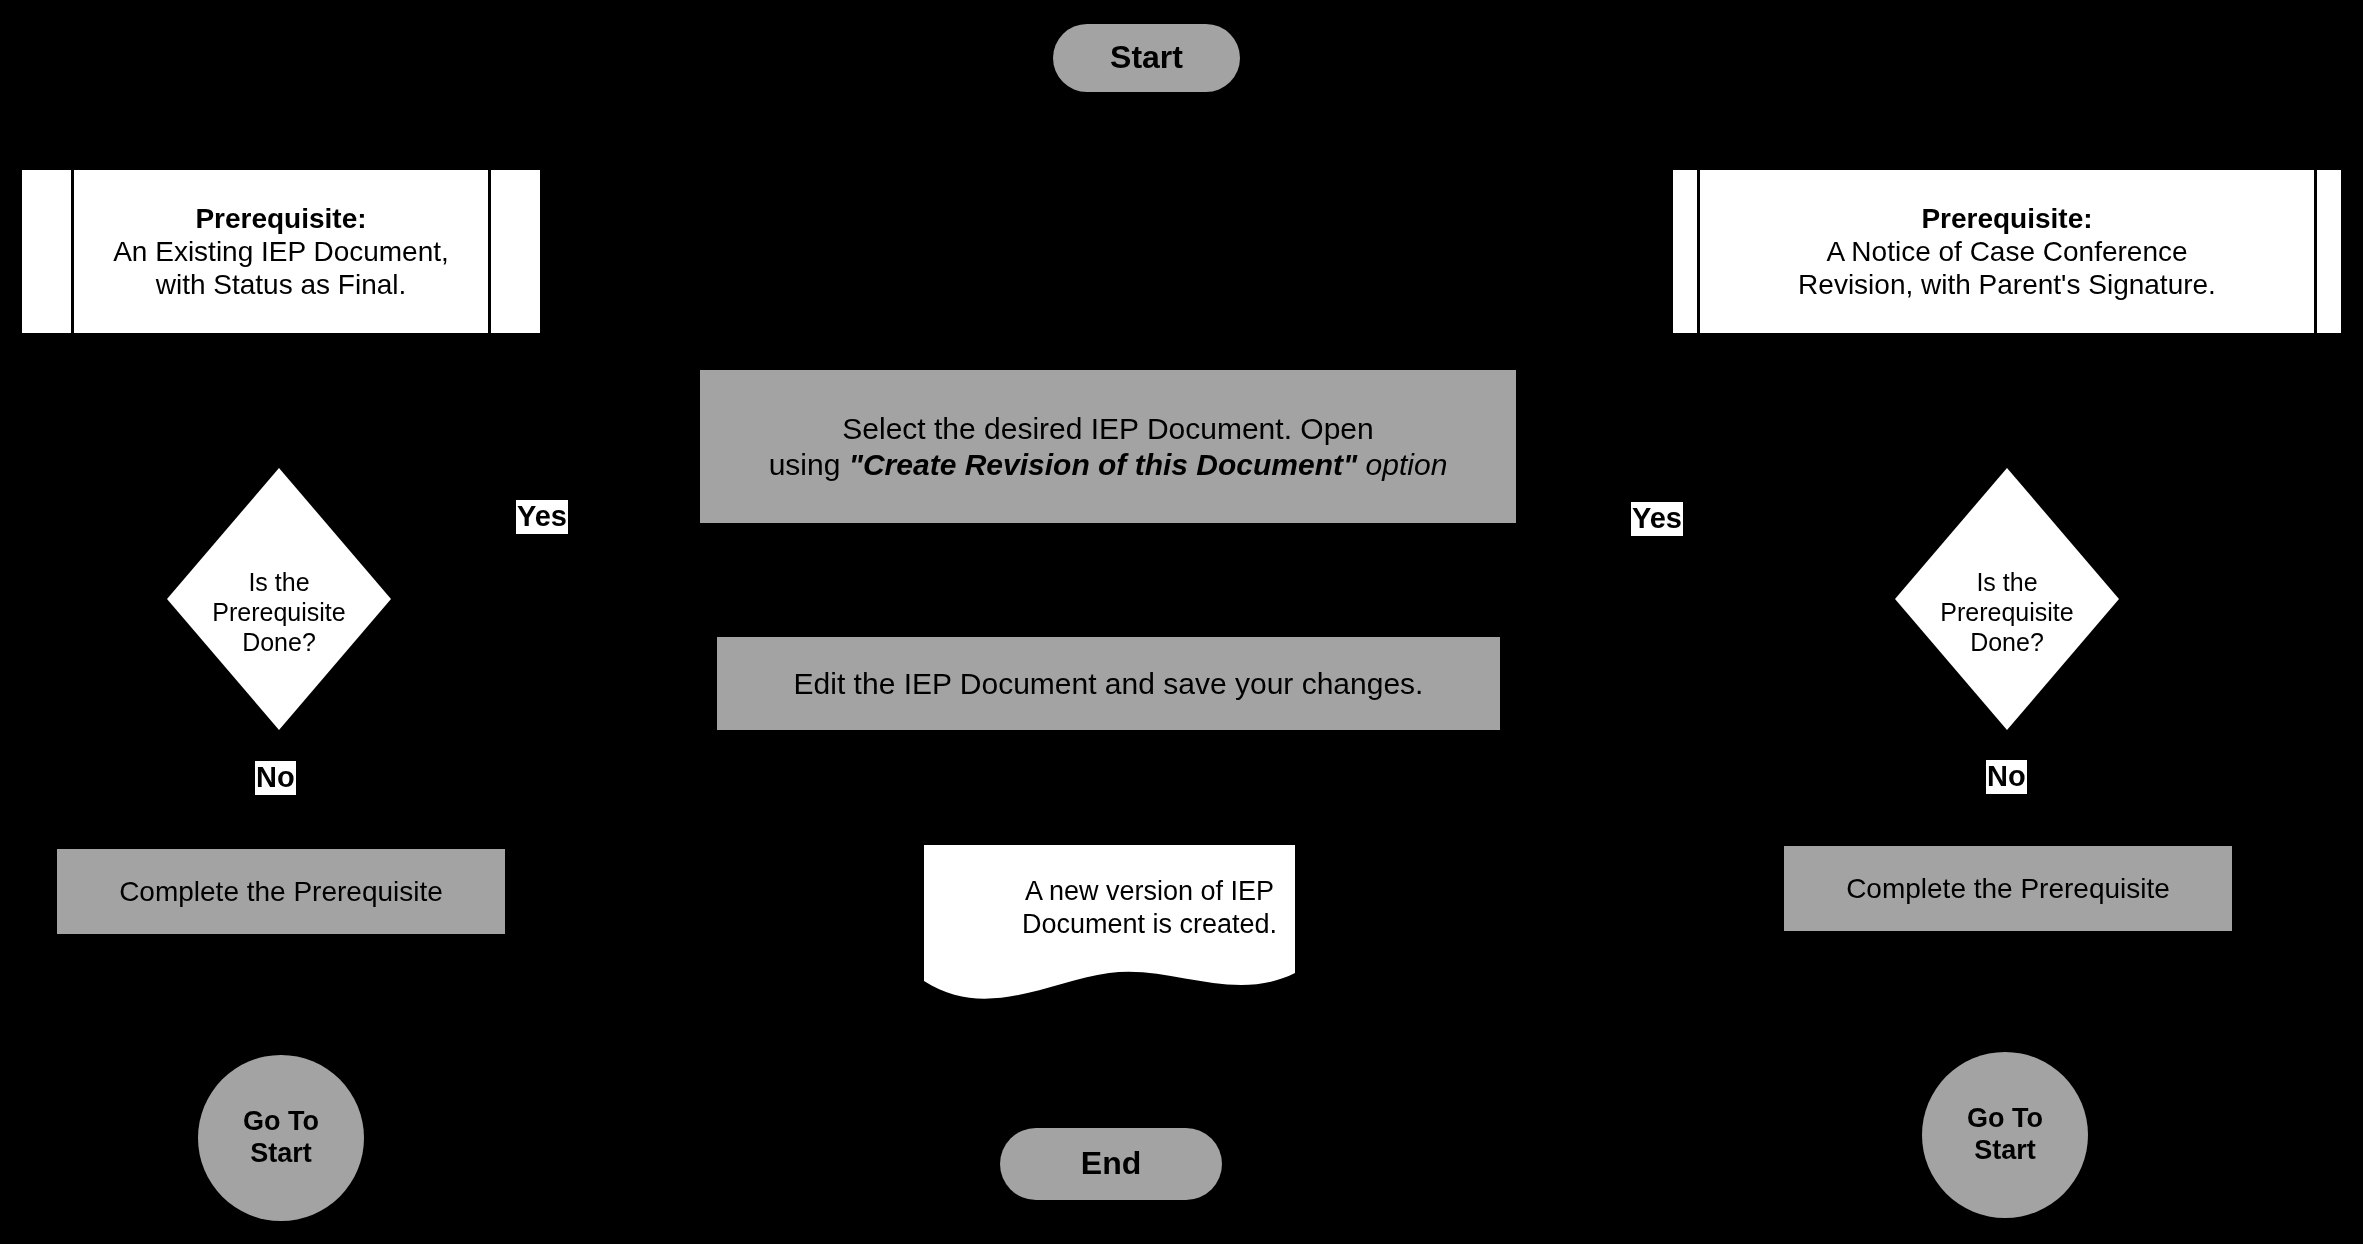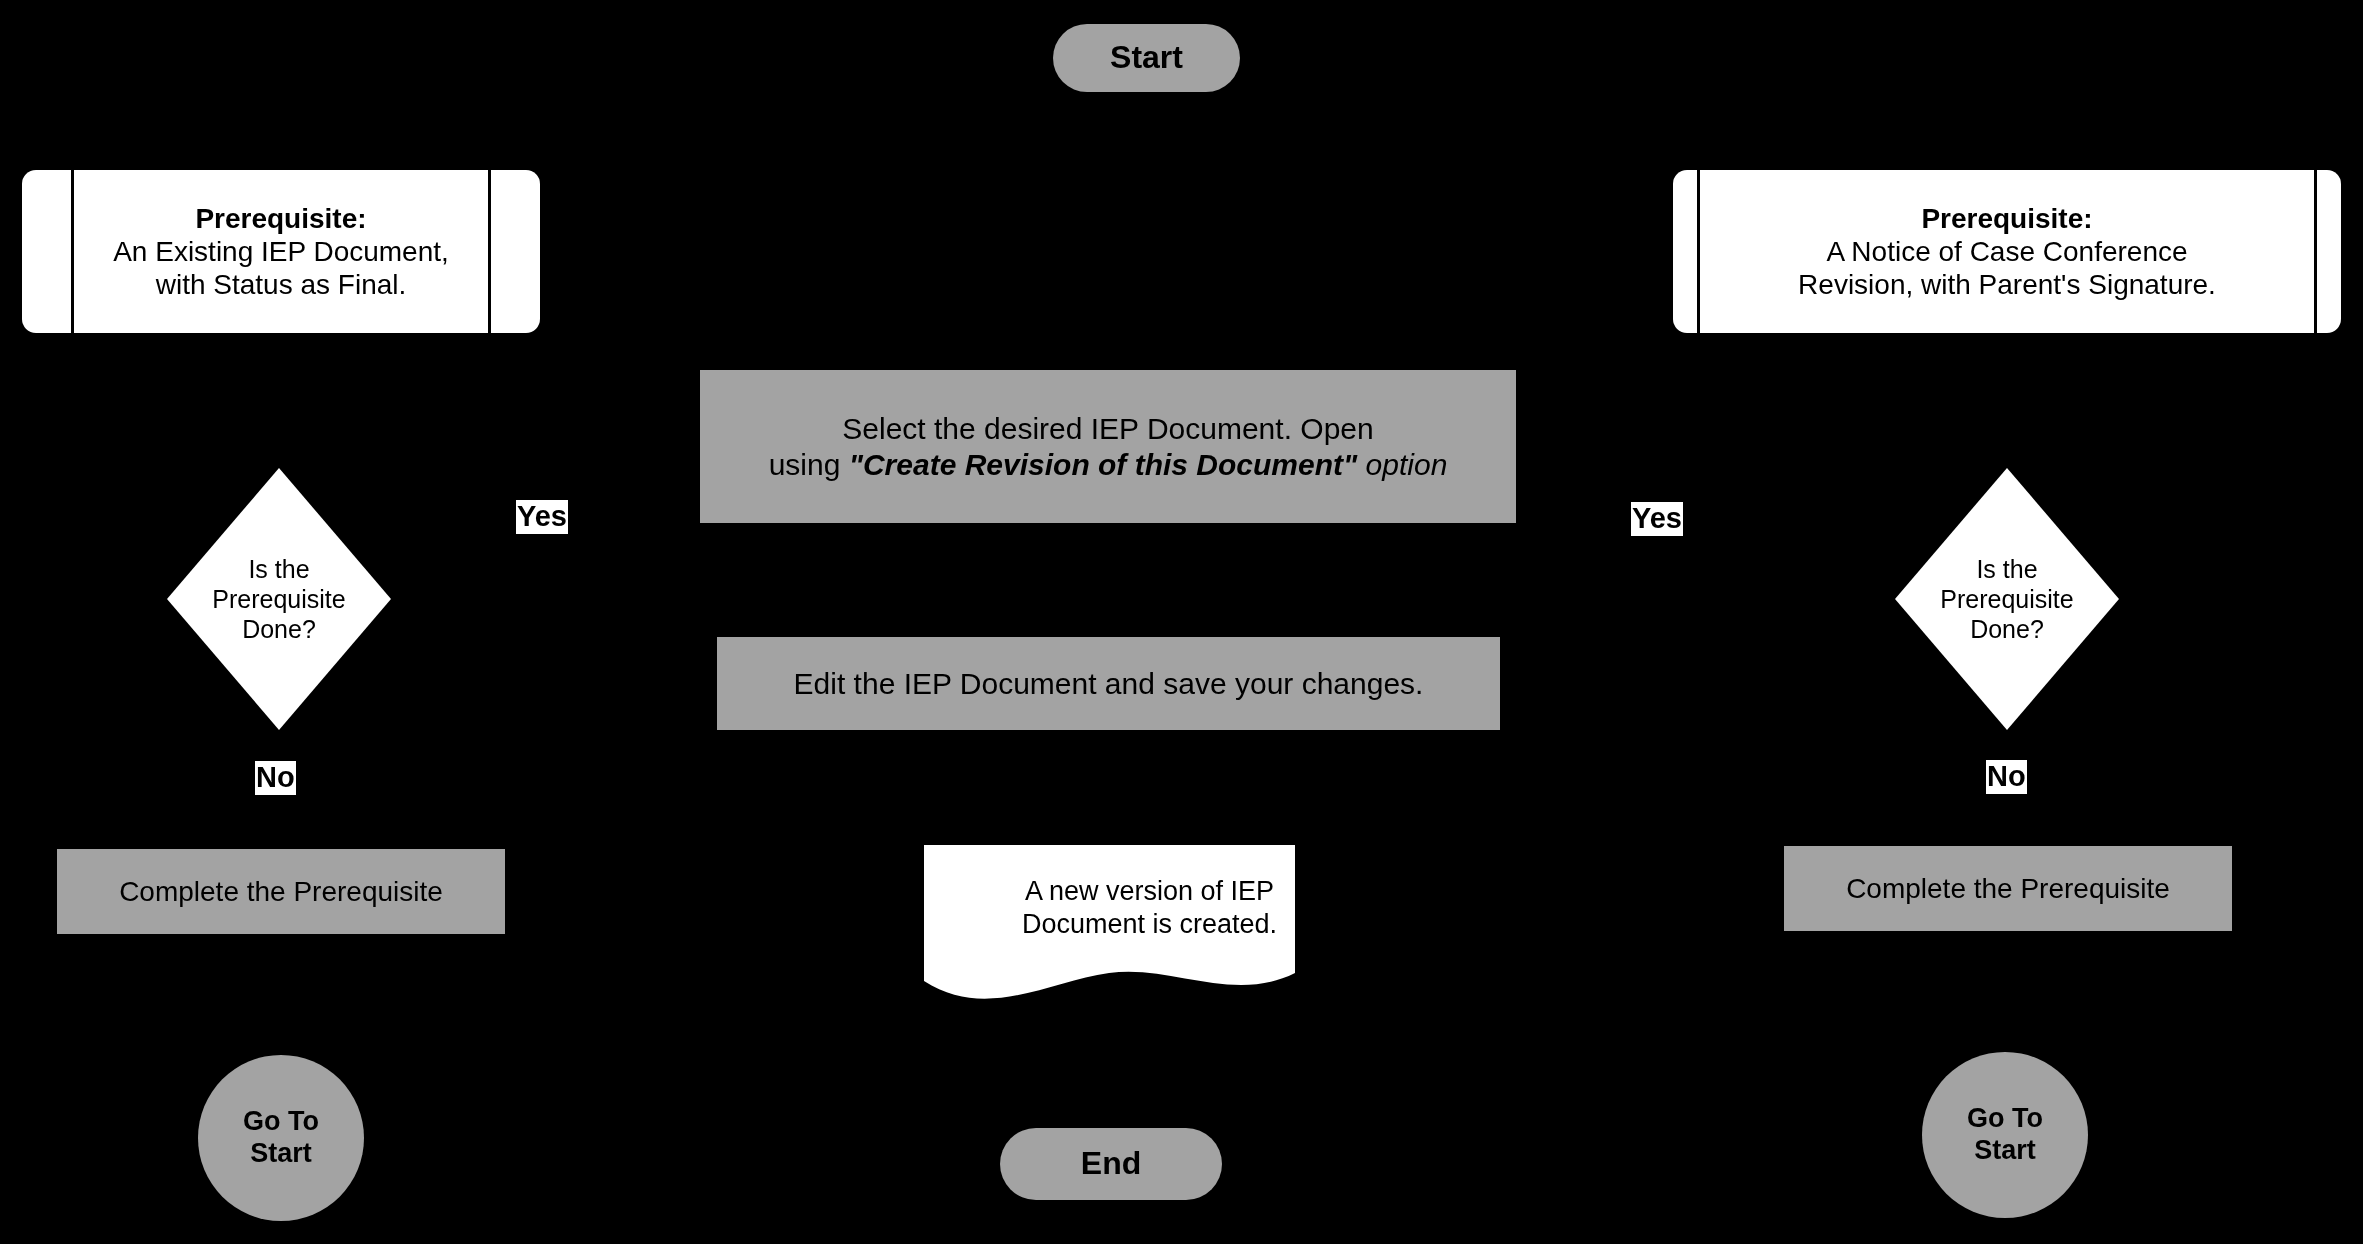--- a/index.html
+++ b/index.html
@@ -36,21 +36,20 @@
 
   
   .terminator {
     border-radius: 999px;
     font-weight: bold;
   }
 
   
   .predefined {
     background: #ffffff;
-    border-radius: 14px;
   }
   .predefined .pp-inner {
     position: absolute;
     top: 0;
     bottom: 0;
     left: 0;
     right: 0;
     display: flex;
     align-items: center;
     justify-content: center;
@@ -75,21 +74,21 @@
   .diamond-shape {
     position: absolute;
     left: 0; top: 0;
     width: 100%;
     height: 100%;
     background: #ffffff;
     clip-path: polygon(50% 0%, 100% 50%, 50% 100%, 0% 50%);
   }
   .diamond-label {
     position: absolute;
-    left: 0; top: 0;
+    left: 0; top: 13px;
     width: 100%;
     height: 100%;
     display: flex;
     align-items: center;
     justify-content: center;
     text-align: center;
     color: #000;
     line-height: 1.2;
   }
 

